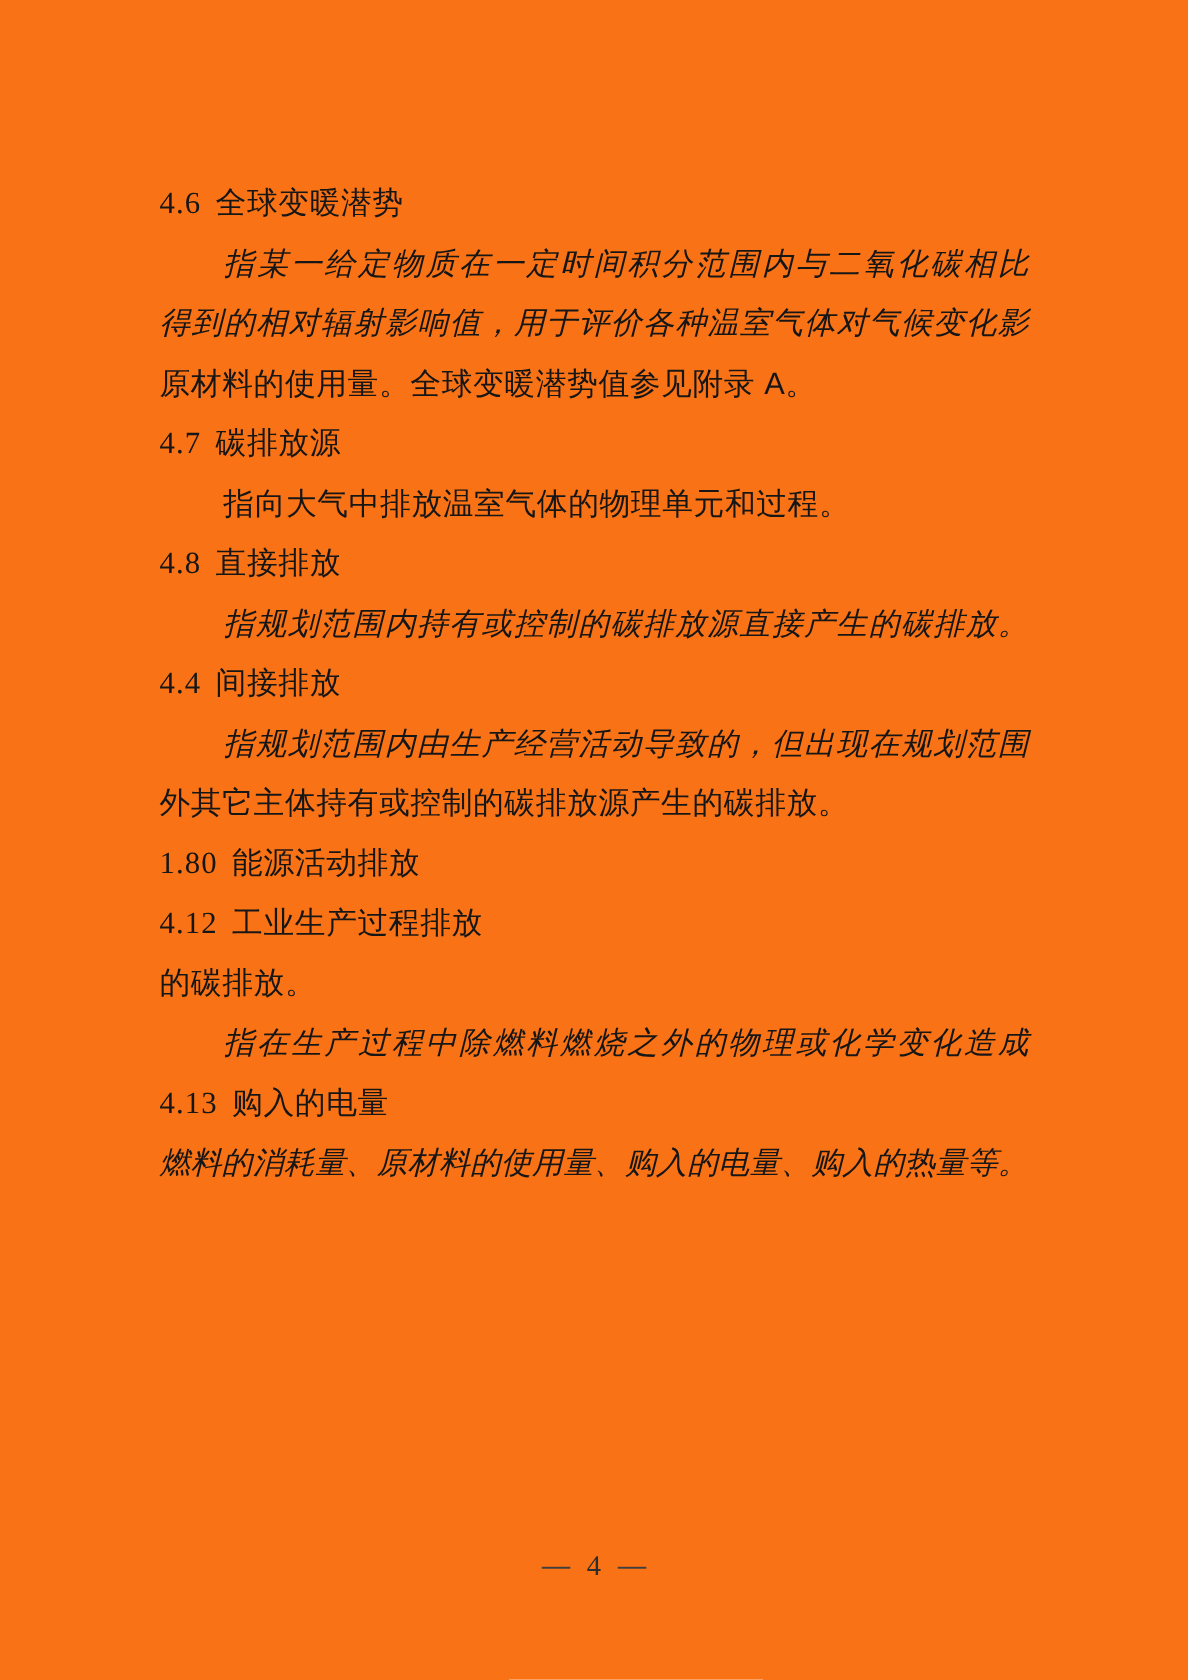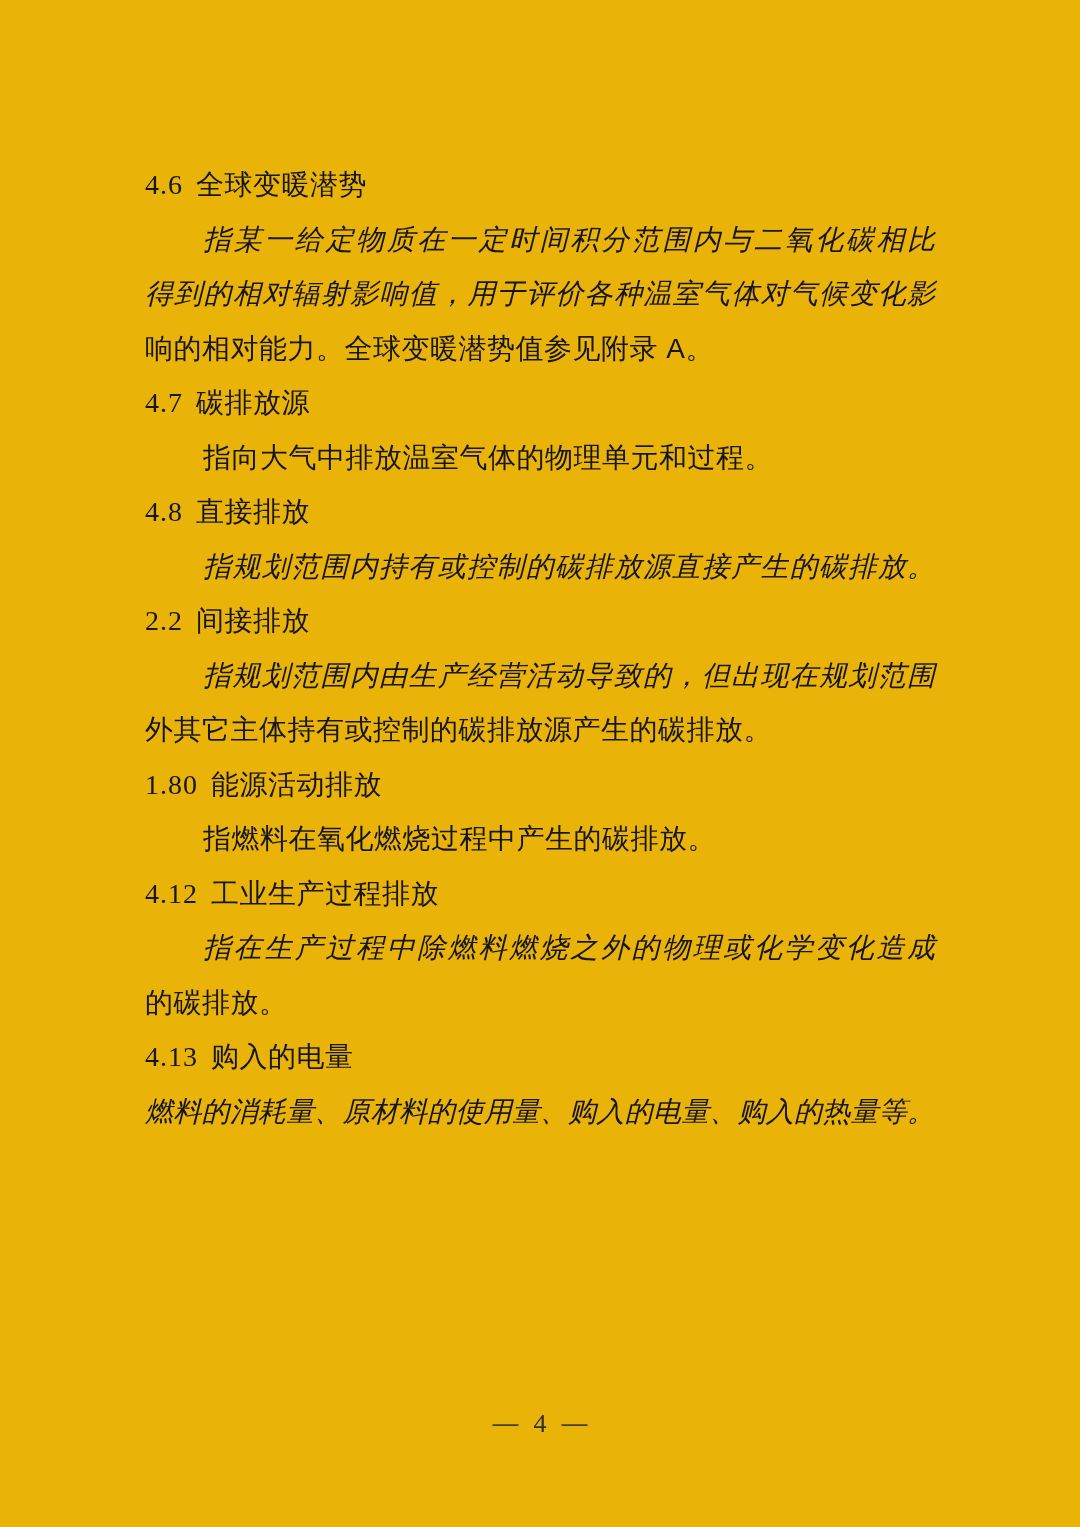--- a/index.html
+++ b/index.html
@@ -61,67 +61,66 @@
   }
   .footer .pagenum {
     font-family: "Liberation Serif", serif;
     color: #2e2e2e;
     margin: 0 15px;
   }
 </style>
 </head>
 <body>
 
-<div class="page" style="background: #eab308; color: rgb(22, 22, 22);">
+<div class="page" style="background: #f97316; color: rgb(22, 22, 22);">
   <div class="content">
   <div class="section">
     <div class="line heading">
       <span class="num">4.6</span><span class="title">全球变暖潜势</span>
     </div>
   <div class="line body indent fill">指某一给定物质在一定时间积分范围内与二氧化碳相比</div>
         <div class="line body fill">得到的相对辐射影响值，用于评价各种温室气体对气候变化影</div>
-        <div class="line body">响的相对能力。全球变暖潜势值参见附录 A。</div>
+        <div class="line body">原材料的使用量。全球变暖潜势值参见附录 A。</div>
       </div>
 
   <div class="section">
     <div class="line heading">
       <span class="num">4.7</span><span class="title">碳排放源</span>
     </div>
   <div class="line body indent">指向大气中排放温室气体的物理单元和过程。</div>
       </div>
 
   <div class="section">
     <div class="line heading">
       <span class="num">4.8</span><span class="title">直接排放</span>
     </div>
   <div class="line body indent fill">指规划范围内持有或控制的碳排放源直接产生的碳排放。</div>
       </div>
 
   <div class="section">
     <div class="line heading">
-      <span class="num">2.2</span><span class="title">间接排放</span>
+      <span class="num">4.4</span><span class="title">间接排放</span>
     </div>
   <div class="line body indent fill">指规划范围内由生产经营活动导致的，但出现在规划范围</div>
         <div class="line body">外其它主体持有或控制的碳排放源产生的碳排放。</div>
       </div>
 
   <div class="section">
     <div class="line heading">
       <span class="num">1.80</span><span class="title">能源活动排放</span>
     </div>
-  <div class="line body indent">指燃料在氧化燃烧过程中产生的碳排放。</div>
       </div>
 
 
   <div class="section">
     <div class="line heading">
       <span class="num">4.12</span><span class="title">工业生产过程排放</span>
     </div>
-  <div class="line body indent fill">指在生产过程中除燃料燃烧之外的物理或化学变化造成</div>
-        <div class="line body">的碳排放。</div>
+  <div class="line body">的碳排放。</div>
+        <div class="line body indent fill">指在生产过程中除燃料燃烧之外的物理或化学变化造成</div>
       </div>
 
   <div class="section">
     <div class="line heading">
       <span class="num">4.13</span><span class="title">购入的电量</span>
     </div>
         <div class="line body fill">燃料的消耗量、原材料的使用量、购入的电量、购入的热量等。</div>
       </div>
 </div>
   <div class="footer" style="color: rgb(63, 63, 63);">

